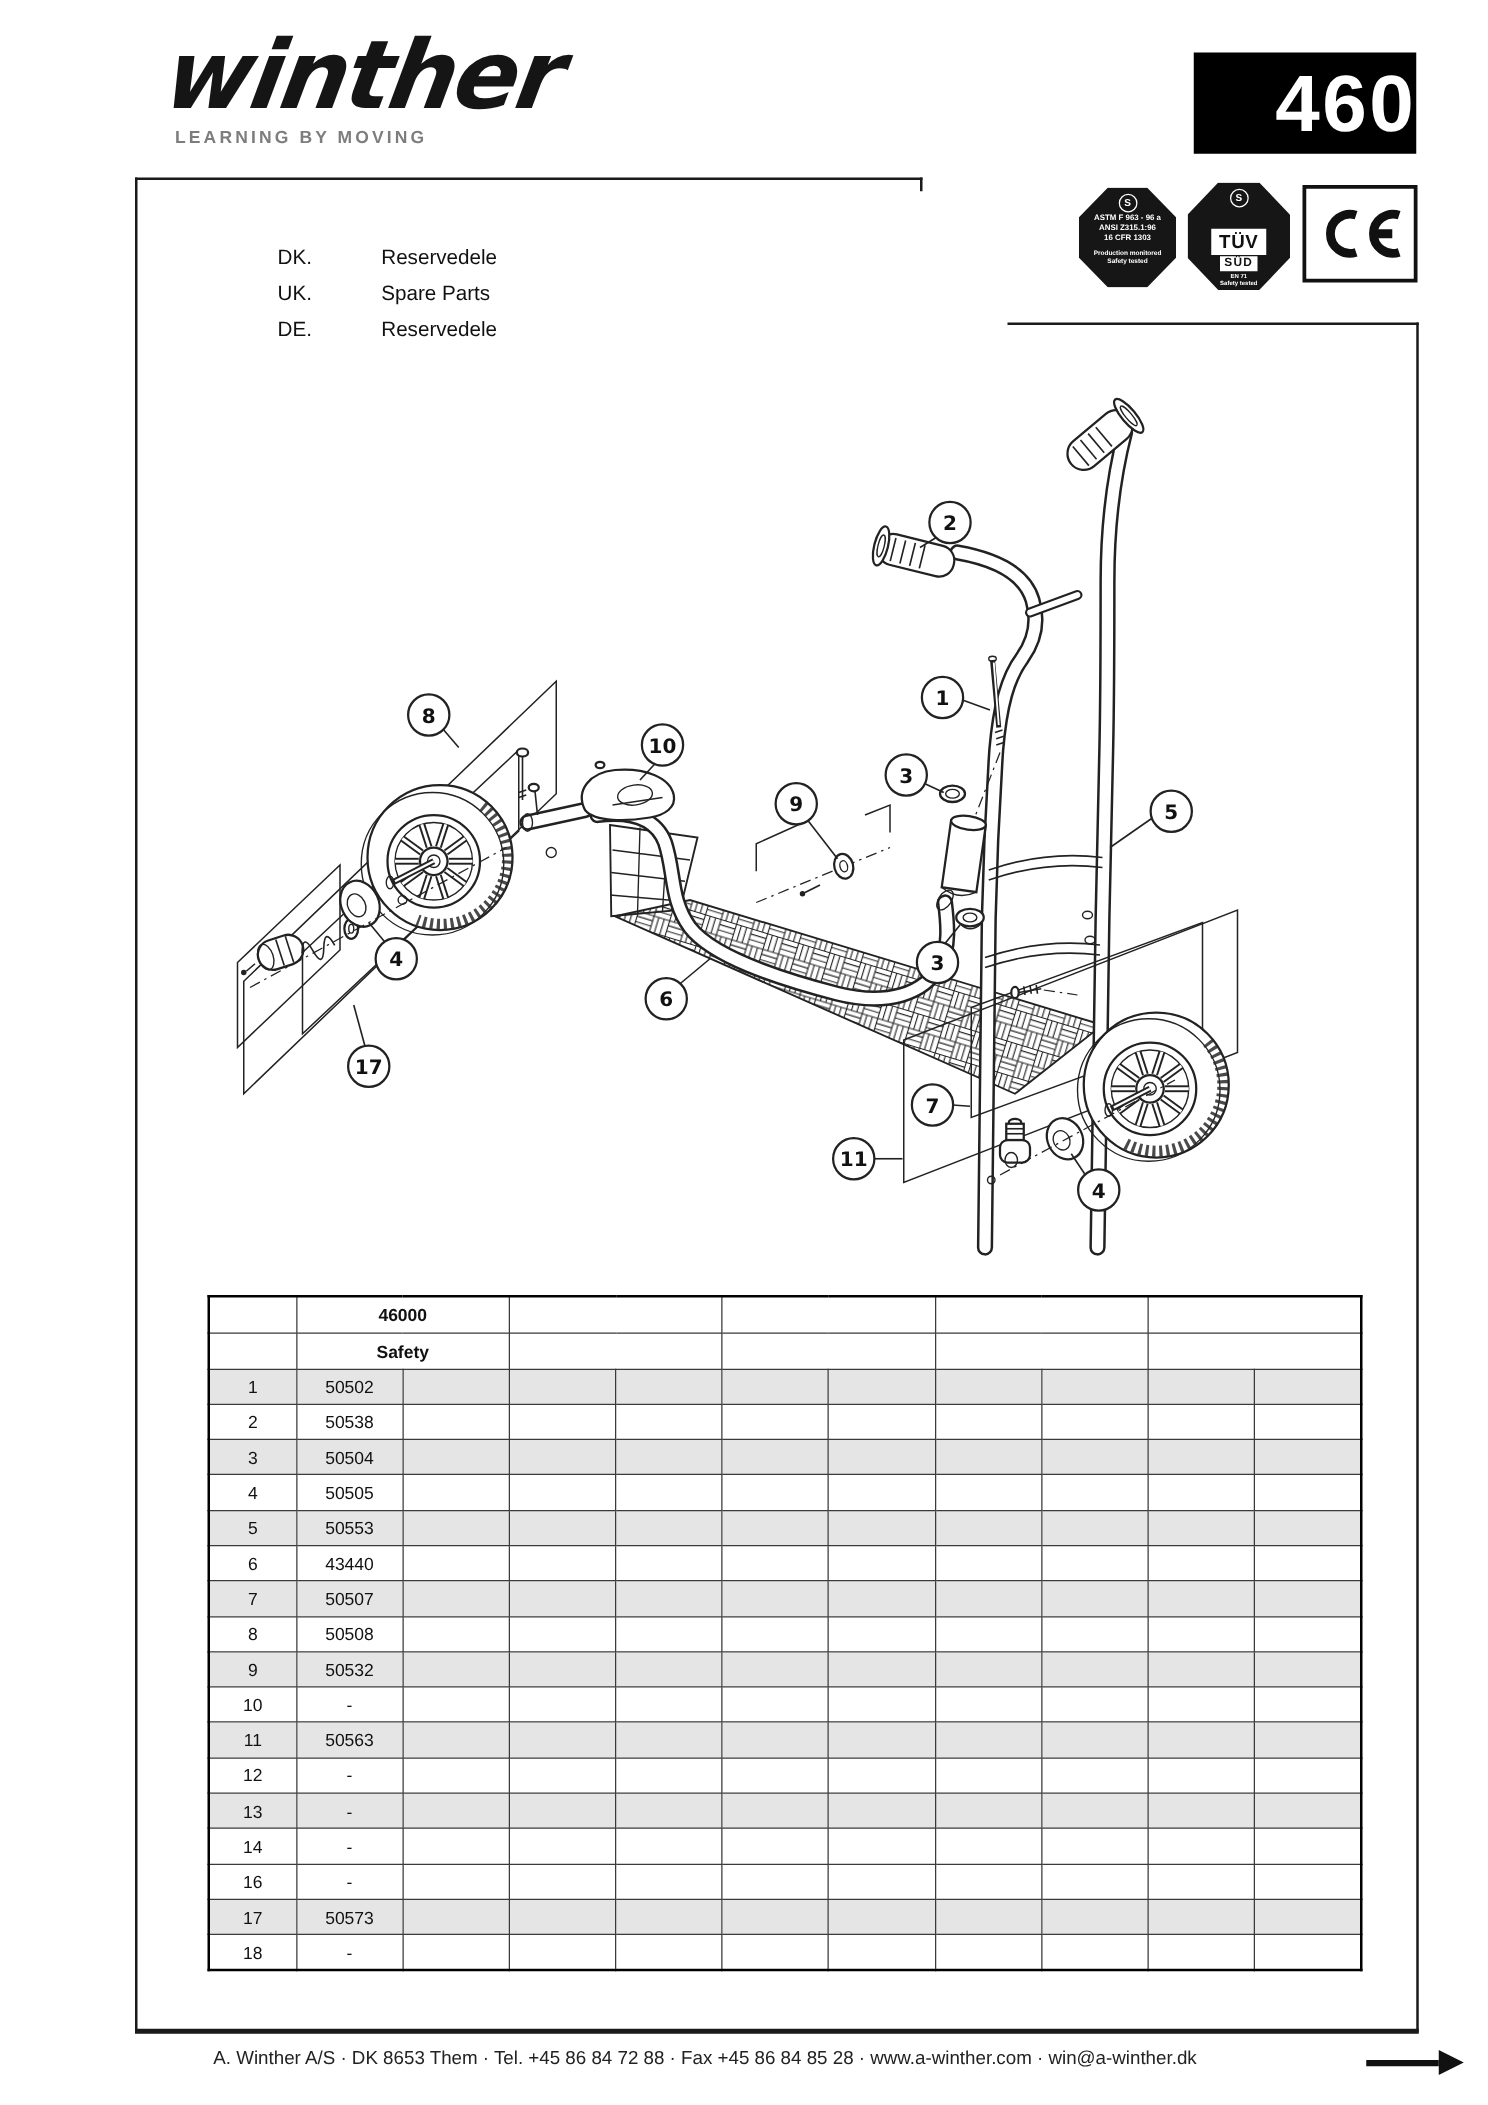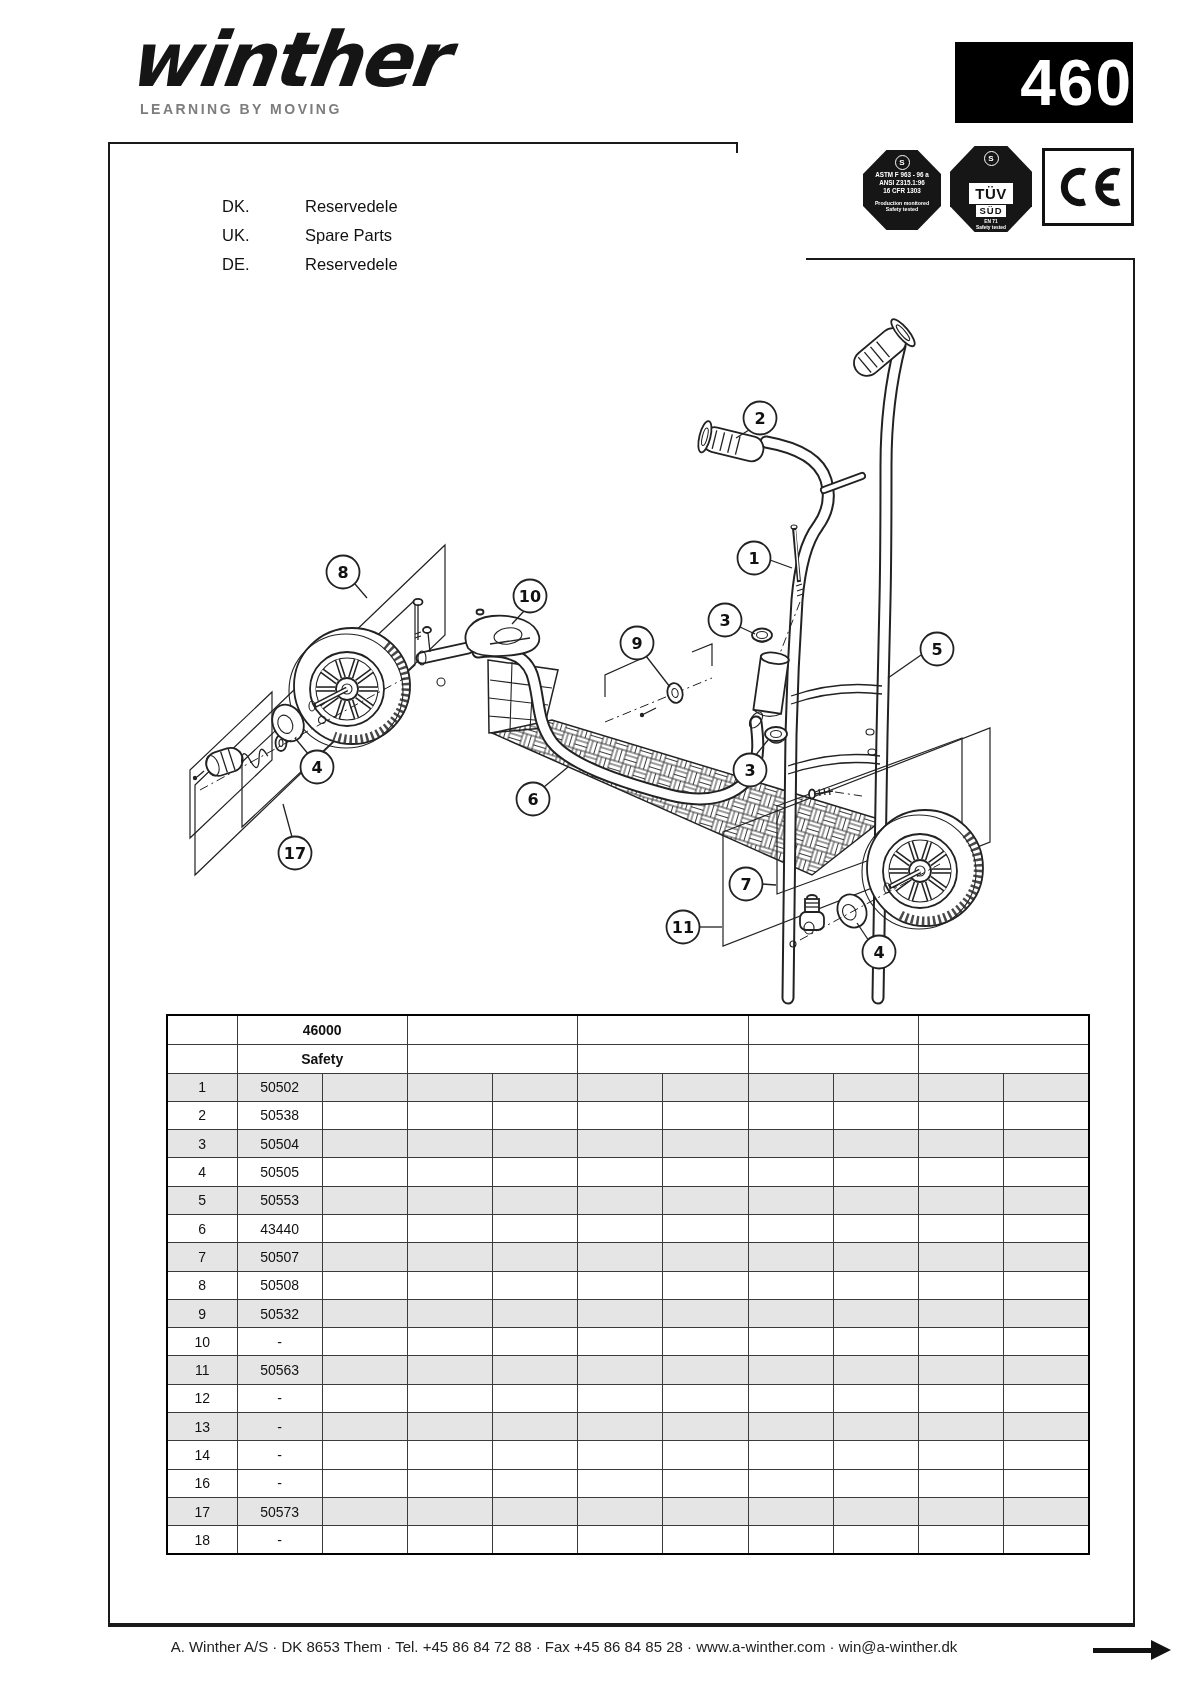--- a/index.html
+++ b/index.html
@@ -61,21 +61,21 @@
   .part-thin{fill:none;stroke:#222;stroke-width:1.1px;}
   .dash{fill:none;stroke:#222;stroke-width:1px;stroke-dasharray:9 4 2 4;}
   .tread{fill:none;stroke:#2a2a2a;stroke-width:9px;stroke-dasharray:2.5 3;opacity:.85;}
   #callouts circle{fill:#fff;stroke:#222;stroke-width:1.8px;}
   #callouts text{font-size:16px;font-weight:bold;text-anchor:middle;fill:#111;}
 
   
   .parts-table{left:166px;top:1014px;}
   table{border-collapse:collapse;table-layout:fixed;width:922px;
     font-size:14px;text-align:center;}
-  table{border:2px solid #000;}
+  table{border:2px solid #000;margin-top:22px;}
   td{border:1px solid #3a3a3a;padding:0;overflow:hidden;white-space:nowrap;}
   thead tr{height:29px;}
   thead td{font-weight:bold;}
   thead tr.hr3 td{border-bottom:3px solid #000;}
   tbody tr{height:28.3px;}
   tbody tr.alt{background:#e5e5e5;}
 
   
   .footer-text{left:44px;top:1638px;width:1040px;text-align:center;font-size:15px;color:#222;}
   .footer-arrow{left:1093px;top:1640px;display:flex;align-items:center;}

